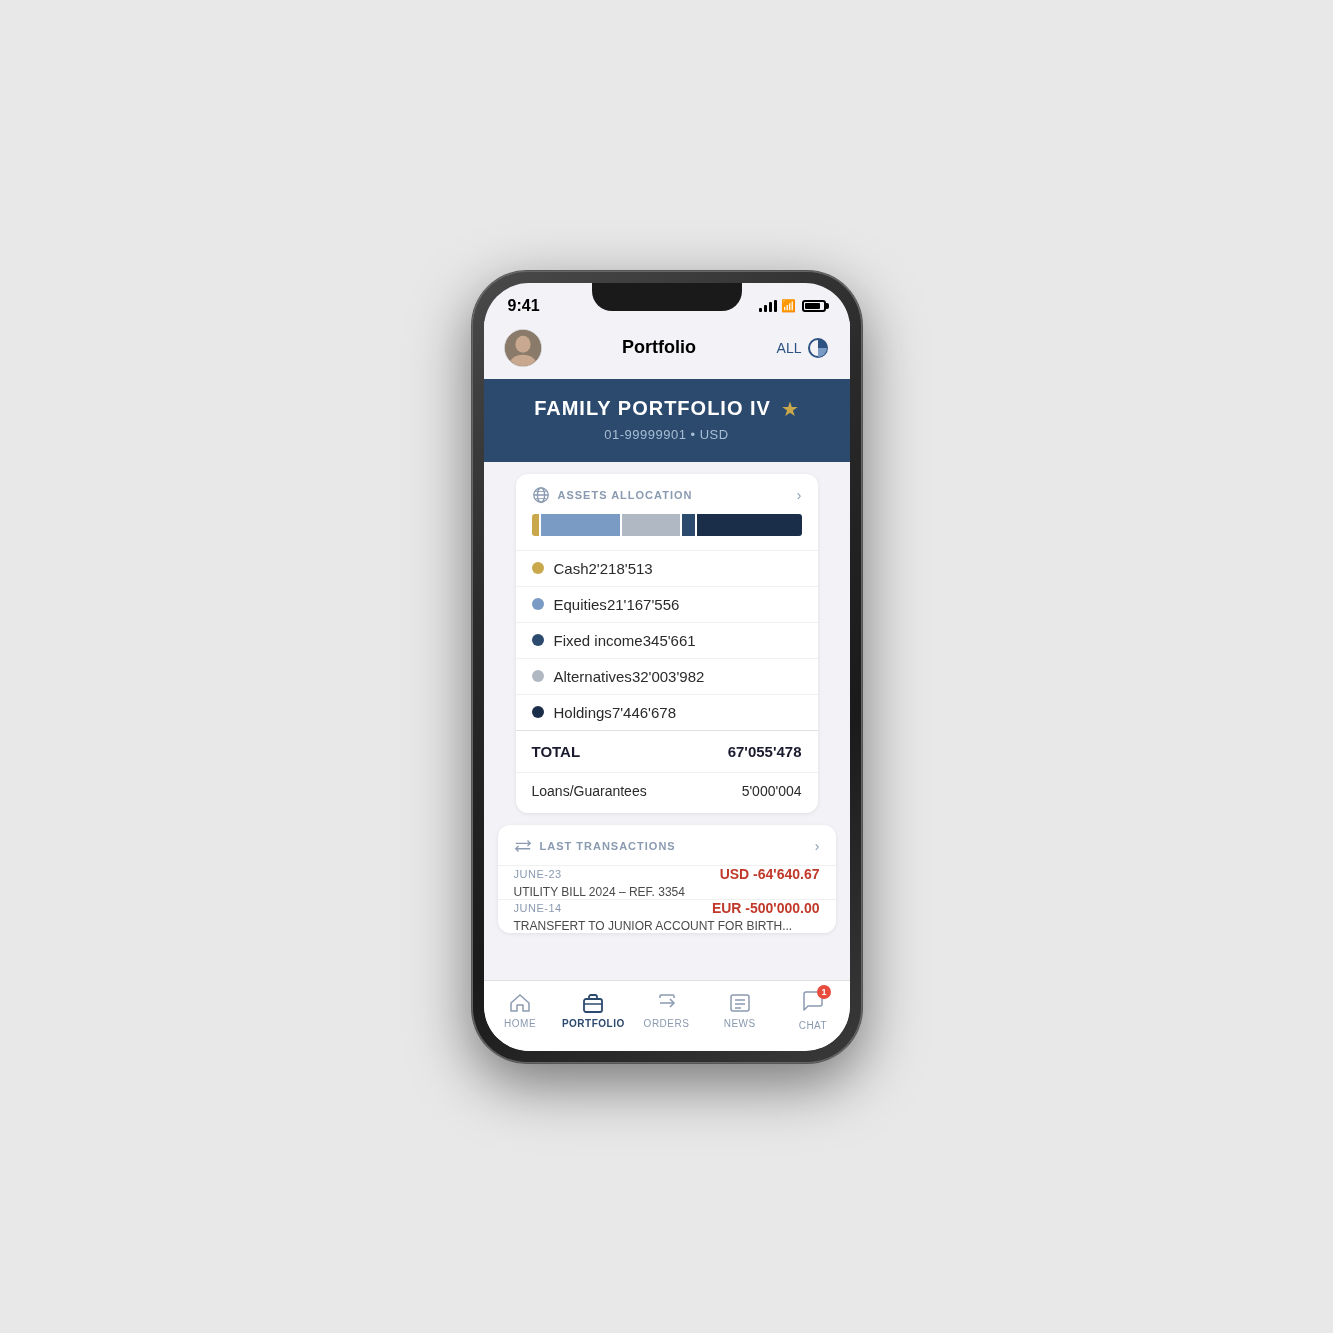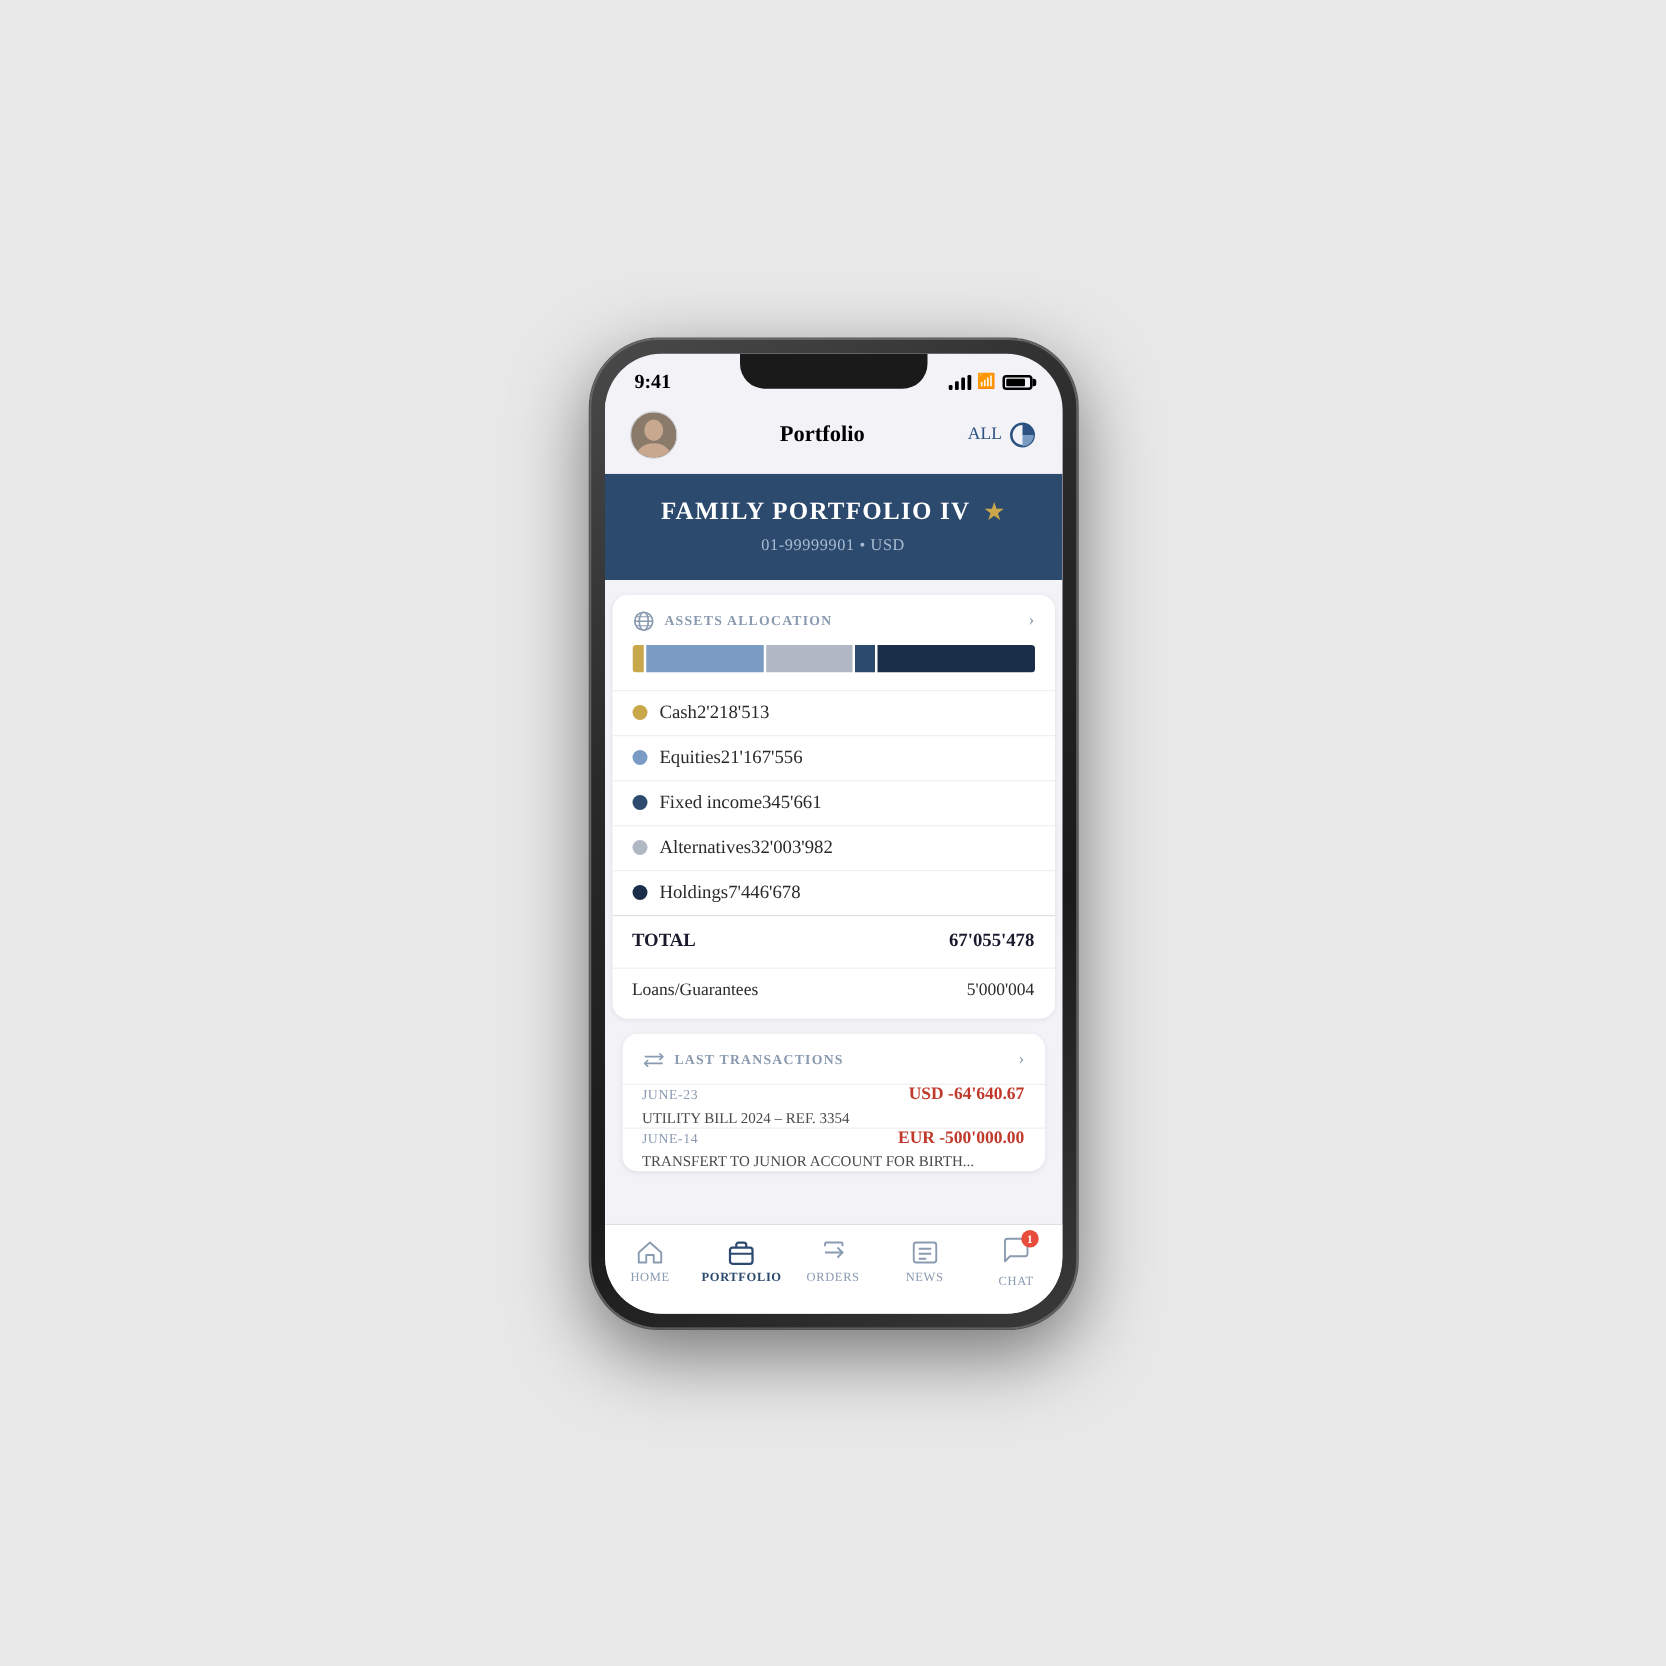--- a/index.html
+++ b/index.html
@@ -16,21 +16,20 @@
       width: 390px;
       height: 792px;
       background: linear-gradient(145deg, #4a4a4a, #2a2a2a, #1a1a1a, #3a3a3a);
       border-radius: 55px;
       padding: 12px;
       box-shadow:
         0 0 0 1px #555,
         0 20px 60px rgba(0,0,0,0.5),
         inset 0 0 0 1px #666;
       position: relative;
-      font-family: Liberation Serif, serif;
     }
 
     .phone-inner {
       width: 100%;
       height: 100%;
       background: #f2f2f7;
       border-radius: 45px;
       overflow: hidden;
       position: relative;
     }
@@ -172,21 +171,21 @@
     .portfolio-sub {
       font-size: 13px;
       color: #a8bdd4;
       letter-spacing: 0.5px;
     }
 
     
     .card {
       background: #fff;
       border-radius: 12px;
-      margin: 12px 6px;
+      margin: 12px 32px;
       overflow: hidden;
       box-shadow: 0 1px 4px rgba(0,0,0,0.08);
     }
 
     .card-header {
       display: flex;
       align-items: center;
       justify-content: space-between;
       padding: 12px 16px 10px;
     }

